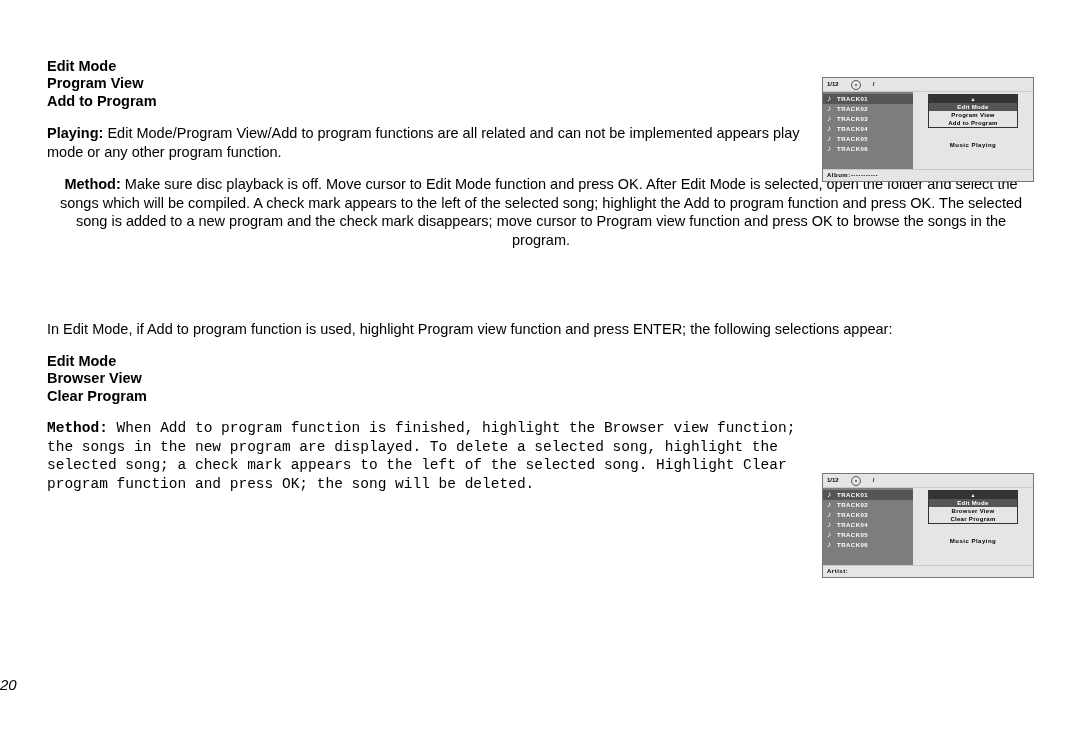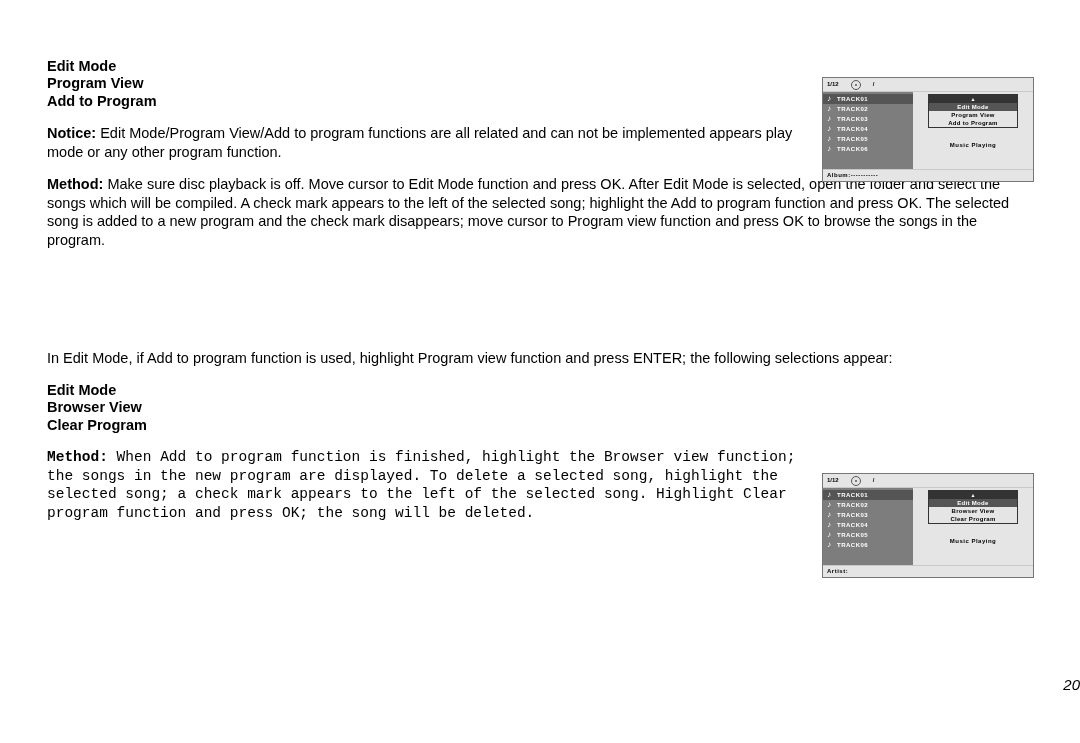--- a/index.html
+++ b/index.html
@@ -27,28 +27,28 @@
     margin-bottom: 14px;
   }
   .headings span { display: block; }
   .para {
     font-size: 14.5px;
     line-height: 1.28;
     margin-bottom: 14px;
   }
   .para .label { font-weight: bold; }
   .text-block-1 { width: 760px; }
-  .text-block-2 { width: 988px; }
-  .text-block-3 { width: 985px; margin-top: 100px; }
+  .text-block-2 { width: 988px; text-align: center; }
+  .text-block-3 { width: 985px; margin-top: 71px; }
   .text-block-4 { width: 760px; font-family: Liberation Mono, monospace; }
 
   .page-num {
     font-style: italic;
     font-size: 15px;
-    text-align: right;
+    text-align: left;
     width: 100%;
     position: absolute;
     bottom: 50px;
     left: 0;
   }
 
   
   .fig {
     position: absolute;
     width: 210px;
@@ -173,21 +173,21 @@
 
 <div class="page">
 
   <div class="headings">
     <span>Edit Mode</span>
     <span>Program View</span>
     <span>Add to Program</span>
   </div>
 
   <div class="para text-block-1">
-    <span class="label">Notice:</span><span> Edit Mode/Program View/Add to program functions are all related and can not be implemented appears play mode or any other program function.</span>
+    <span class="label">Playing:</span><span> Edit Mode/Program View/Add to program functions are all related and can not be implemented appears play mode or any other program function.</span>
   </div>
 
   <div class="para text-block-2">
     <span class="label">Method:</span><span> Make sure disc playback is off. Move cursor to Edit Mode function and press OK. After Edit Mode is selected, open the folder and select the songs which will be compiled. A check mark appears to the left of the selected song; highlight the  Add to program function and press OK. The selected song is added to a new program and the check mark disappears; move cursor to Program view  function and press OK to browse the songs in the program.</span>
   </div>
 
   <div class="para text-block-3">In Edit Mode, if Add to program function is used, highlight Program view function and press ENTER; the following selections appear:</div>
 
   <div class="headings" style="margin-top:10px;">
     <span>Edit Mode</span>

